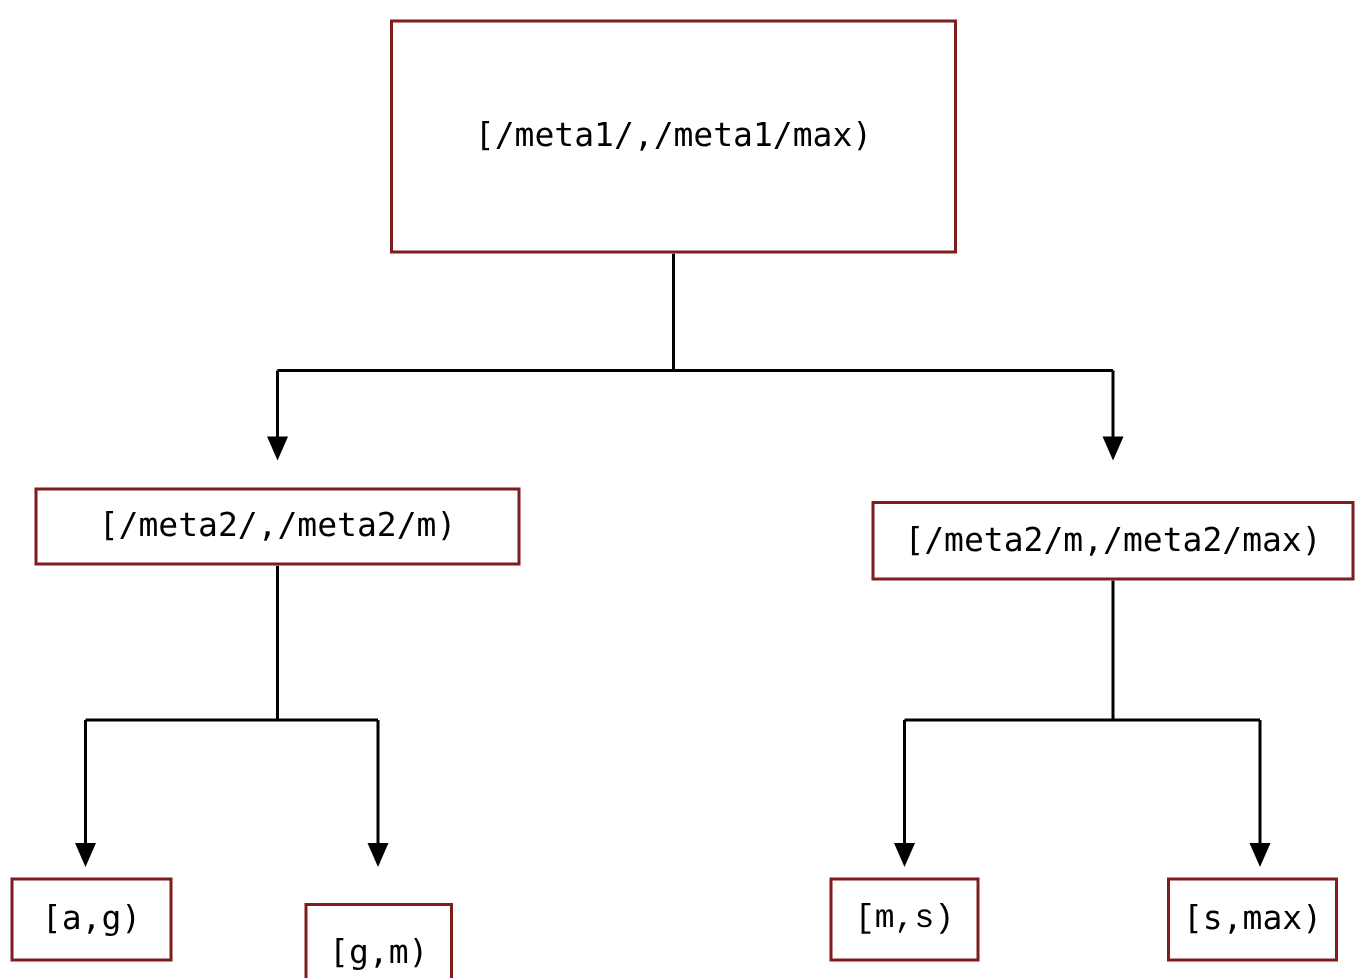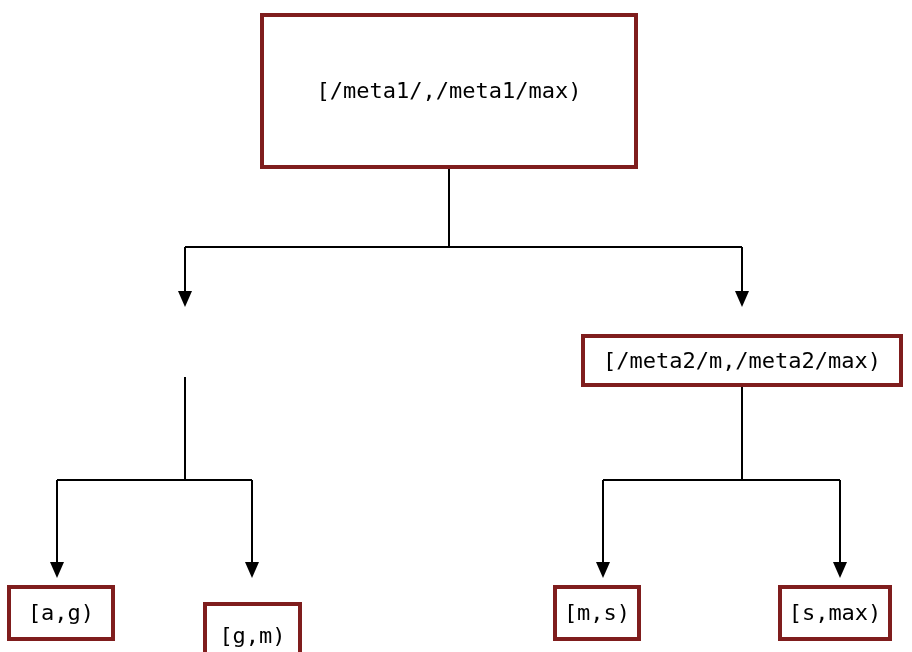--- a/index.html
+++ b/index.html
@@ -18,36 +18,36 @@
   .edges {
     position: absolute;
     left: 0;
     top: 0;
     width: 912px;
     height: 652px;
   }
   .node {
     position: absolute;
     box-sizing: border-box;
-    border: 4px solid #7f1d1d;
+    border: 2px solid #7f1d1d;
     background: #ffffff;
     color: #000000;
     display: flex;
     align-items: center;
     justify-content: center;
     font-size: 22px;
     line-height: 1;
     white-space: nowrap;
   }
   .node-root   { left: 260px; top: 13px;  width: 378px; height: 156px; }
   .node-l2-left  { left: 23px;  top: 325px; width: 324px; height: 52px; }
   .node-l2-right { left: 581px; top: 324px; width: 322px; height: 53px; margin-top: 10px; }
   .node-leaf-ag   { left: 7px;   top: 585px; width: 108px; height: 56px; }
   .node-leaf-gm   { left: 203px; top: 602px; width: 99px;  height: 68px; }
-  .node-leaf-ms   { left: 553px; top: 585px; width: 88px; height: 56px; }
+  .node-leaf-ms   { left: 553px; top: 585px; width: 100px; height: 56px; font-family: Liberation Mono, monospace; }
   .node-leaf-smax { left: 778px; top: 585px; width: 114px; height: 56px; }
 </style>
 </head>
 <body>
 
 <div class="canvas">
 
   <svg class="edges" width="912" height="652" viewBox="0 0 912 652" xmlns="http://www.w3.org/2000/svg">
     <g stroke="#000000" stroke-width="2" fill="none">
 
@@ -71,20 +71,21 @@
       <polygon points="735,291 749,291 742,307"></polygon>
       <polygon points="50,562 64,562 57,578"></polygon>
       <polygon points="245,562 259,562 252,578"></polygon>
       <polygon points="596,562 610,562 603,578"></polygon>
       <polygon points="833,562 847,562 840,578"></polygon>
     </g>
   </svg>
 
   <div class="node node-root">[/meta1/,/meta1/max)</div>
 
+  <div class="node node-l2-left">[/meta2/,/meta2/m)</div>
 
   <div class="node node-l2-right">[/meta2/m,/meta2/max)</div>
 
   <div class="node node-leaf-ag">[a,g)</div>
 
   <div class="node node-leaf-gm">[g,m)</div>
 
   <div class="node node-leaf-ms">[m,s)</div>
 
   <div class="node node-leaf-smax">[s,max)</div>

